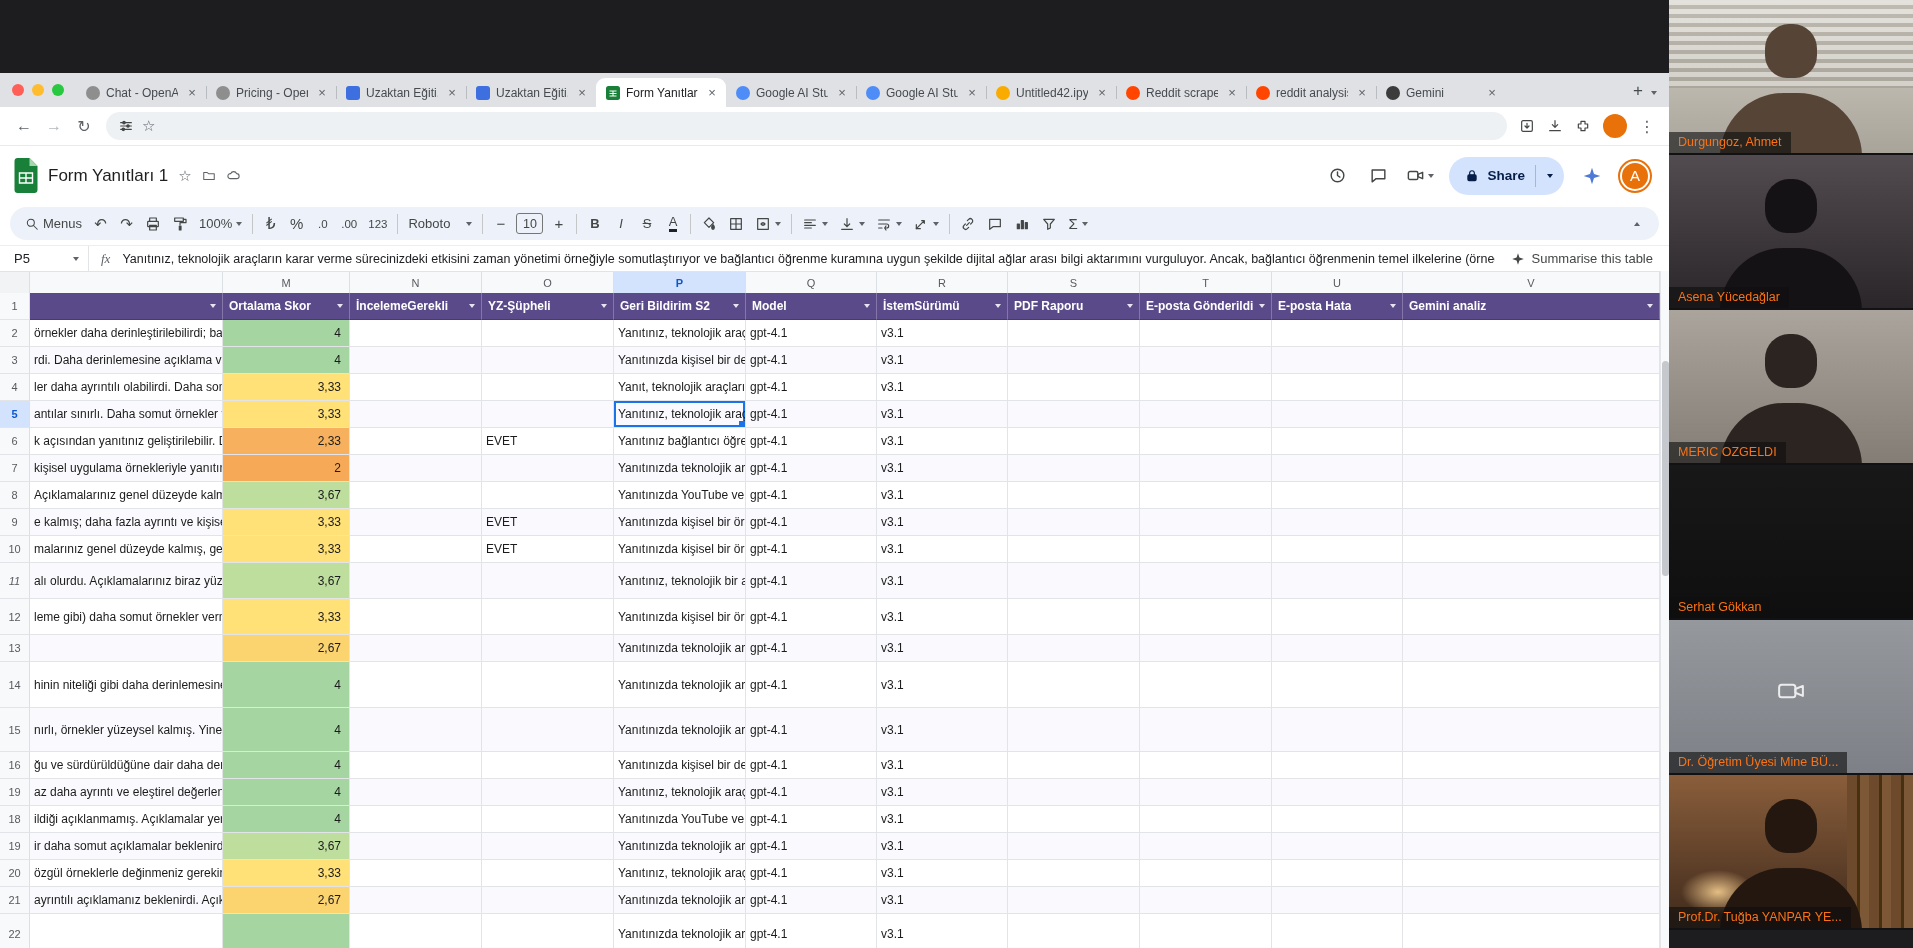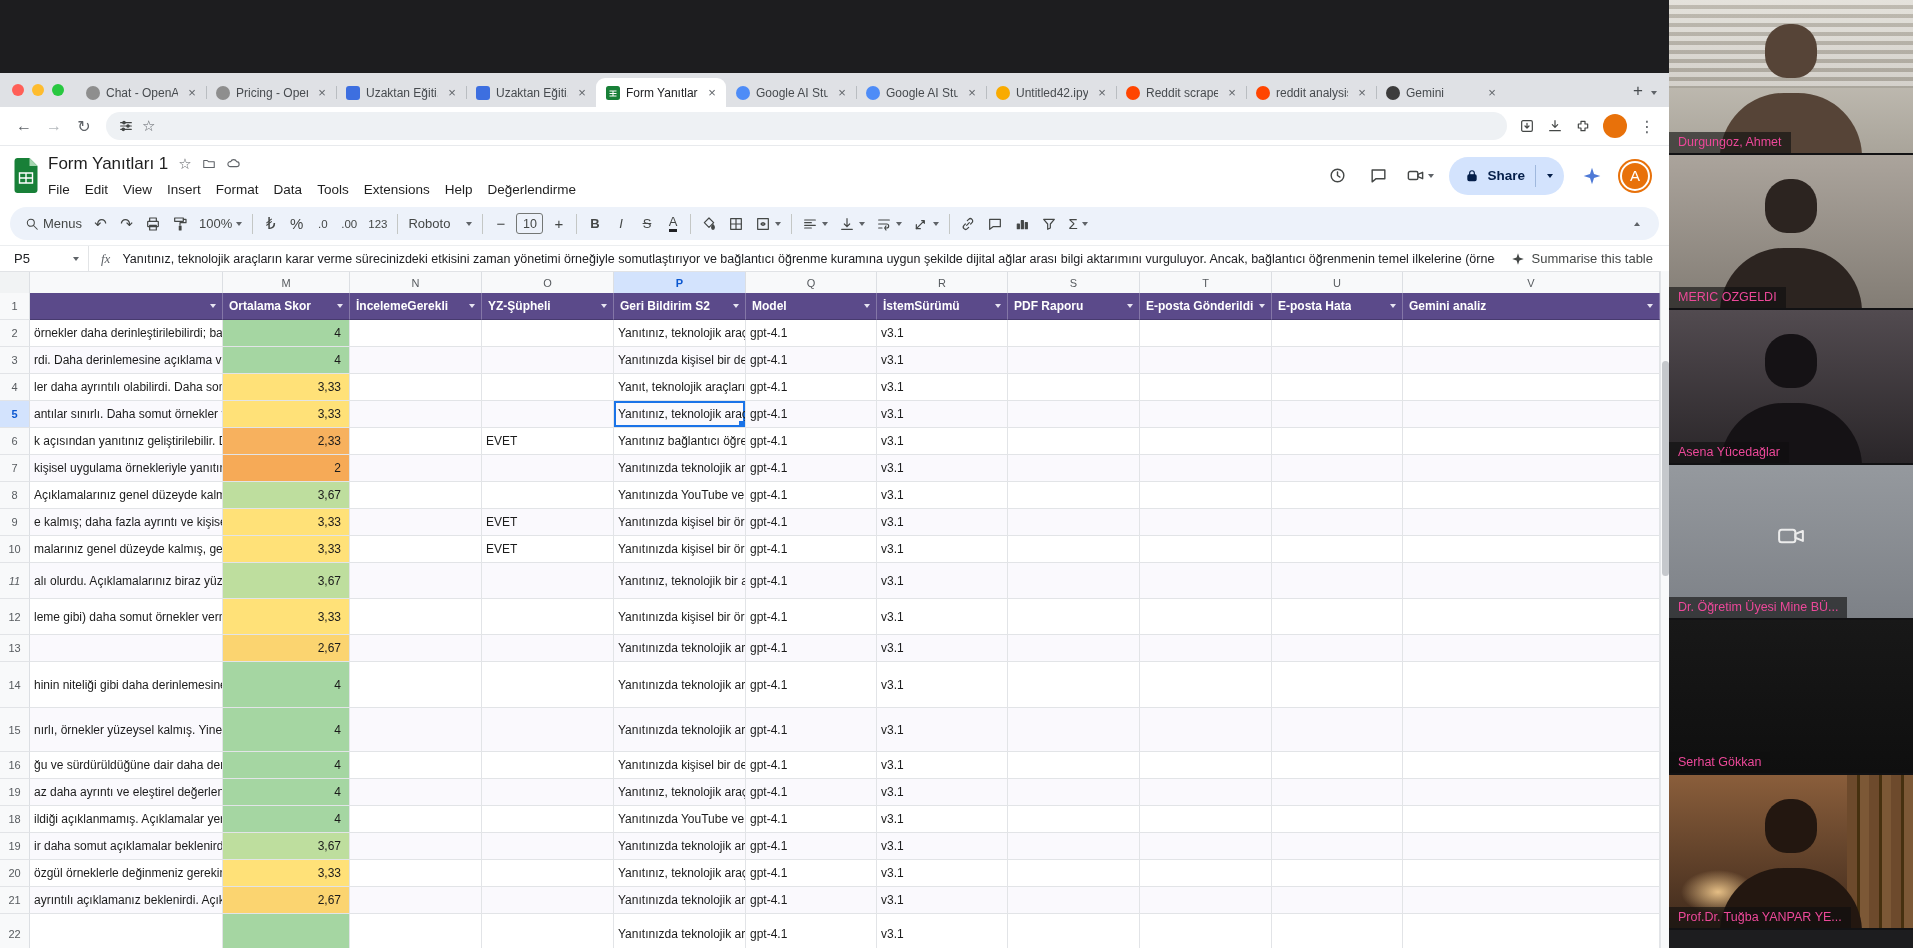--- a/index.html
+++ b/index.html
@@ -88,21 +88,21 @@
 .vthumb{position:absolute;left:1px;width:7px;top:90px;height:215px;background:#c5c8cc;border-radius:4px}
 
 .zoom{position:absolute;left:1669px;top:0;width:244px;height:948px;background:#1d1d1f;overflow:hidden}
 .tile{position:relative;width:244px;height:155px;overflow:hidden;border-bottom:2px solid #121214}
 .tilebg{position:absolute;inset:0}
 .blinds{position:absolute;left:0;right:0;top:0;height:88px;background:repeating-linear-gradient(180deg,rgba(255,255,255,.35) 0 5px,rgba(90,85,75,.18) 5px 9px)}
 .shelf{position:absolute;right:0;top:0;width:66px;height:100%;background:repeating-linear-gradient(90deg,#6d4a2c 0 10px,#46300f 10px 13px,#7c5836 13px 22px)}
 .deskglow{position:absolute;left:12px;bottom:14px;width:74px;height:44px;border-radius:50%;background:radial-gradient(closest-side,rgba(255,214,150,.85),rgba(255,214,150,0))}
 .head{position:absolute;left:50%;top:24px;transform:translateX(-50%);width:52px;height:54px;border-radius:46% 46% 42% 42%}
 .bodysil{position:absolute;left:50%;bottom:-8px;transform:translateX(-50%);width:142px;height:68px;border-radius:64px 64px 0 0}
-.pname{position:absolute;left:0;bottom:0;max-width:96%;background:rgba(15,15,15,.62);color:#ec4899;font-size:12.5px;padding:3px 9px 4px;white-space:nowrap;overflow:hidden}
+.pname{position:absolute;left:0;bottom:0;max-width:96%;background:rgba(15,15,15,.62);color:#f97316;font-size:12.5px;padding:3px 9px 4px;white-space:nowrap;overflow:hidden}
 .camwrap{position:absolute;left:50%;top:50%;transform:translate(-50%,-62%)}
 </style>
 </head>
 <body>
 
 <div class="browser">
   <div class="desktop-strip"></div>
 
   <div class="tabbar">
     <div class="lights">
@@ -222,32 +222,20 @@
             <svg class="ic" viewBox="0 0 24 24" style="width:14px;height:14px;stroke:#5f6368">
               <path d="M3 6h6l2 2h10v10H3z"></path>
             </svg>
           </span>
         <span class="sh-ticon">
             <svg class="ic" viewBox="0 0 24 24" style="width:15px;height:15px;stroke:#5f6368">
               <path d="M7 17a4 4 0 1 1 .6-7.96A5 5 0 0 1 17 9a4 4 0 0 1 0 8z"></path>
             </svg>
           </span>
       </div>
-      <div class="menubar" id="menubar">
-          <span class="menu-item">File</span>
-          <span class="menu-item">Edit</span>
-          <span class="menu-item">View</span>
-          <span class="menu-item">Insert</span>
-          <span class="menu-item">Format</span>
-          <span class="menu-item">Data</span>
-          <span class="menu-item">Tools</span>
-          <span class="menu-item">Extensions</span>
-          <span class="menu-item">Help</span>
-          <span class="menu-item">Değerlendirme</span>
-        </div>
     </div>
     <div class="sh-right">
       <span class="iconbtn">
           <svg class="ic" viewBox="0 0 24 24" style="width:19px;height:19px">
             <circle cx="12" cy="12" r="8"></circle>
             <path d="M12 7.5V12l3 2"></path>
           </svg>
         </span>
       <span class="iconbtn">
           <svg class="ic" viewBox="0 0 24 24" style="width:19px;height:19px">
@@ -819,44 +807,44 @@
 
 <div class="zoom" id="zoomtiles">
     <div class="tile">
       <div class="tilebg" style="background: linear-gradient(rgb(214, 210, 201), rgb(169, 164, 154));"></div>
       <div class="blinds"></div>
       <div class="head" style="background: rgb(86, 68, 55);"></div>
       <div class="bodysil" style="background: rgb(86, 68, 55);"></div>
       <div class="pname">Durgungoz, Ahmet</div>
     </div>
     <div class="tile">
+      <div class="tilebg" style="background: linear-gradient(rgb(82, 75, 80), rgb(42, 38, 41));"></div>
+      <div class="head" style="background: rgb(21, 18, 21);"></div>
+      <div class="bodysil" style="background: rgb(21, 18, 21);"></div>
+      <div class="pname">Asena Yücedağlar</div>
+    </div>
+    <div class="tile">
       <div class="tilebg" style="background: linear-gradient(rgb(171, 164, 156), rgb(131, 125, 117));"></div>
       <div class="head" style="background: rgb(44, 36, 32);"></div>
       <div class="bodysil" style="background: rgb(44, 36, 32);"></div>
       <div class="pname">MERIC OZGELDI</div>
     </div>
     <div class="tile">
-      <div class="tilebg" style="background: linear-gradient(rgb(82, 75, 80), rgb(42, 38, 41));"></div>
-      <div class="head" style="background: rgb(21, 18, 21);"></div>
-      <div class="bodysil" style="background: rgb(21, 18, 21);"></div>
-      <div class="pname">Asena Yücedağlar</div>
+      <div class="tilebg" style="background: linear-gradient(rgb(24, 24, 24), rgb(15, 15, 15));"></div>
+      <div class="pname">Serhat Gökkan</div>
     </div>
     <div class="tile">
       <div class="tilebg" style="background: linear-gradient(rgb(149, 153, 158), rgb(125, 129, 135));"></div>
       <div class="camwrap"><svg width="30" height="30" viewBox="0 0 24 24" fill="none" stroke="#ececec" stroke-width="1.6" stroke-linejoin="round">
           <rect x="2.5" y="7" width="13" height="10" rx="2"></rect>
           <path d="M15.5 10.5l6-2.5v8l-6-2.5z"></path>
         </svg></div>
       <div class="pname">Dr. Öğretim Üyesi Mine BÜ...</div>
     </div>
     <div class="tile">
-      <div class="tilebg" style="background: linear-gradient(rgb(24, 24, 24), rgb(15, 15, 15));"></div>
-      <div class="pname">Serhat Gökkan</div>
-    </div>
-    <div class="tile">
       <div class="tilebg" style="background: linear-gradient(rgb(138, 94, 59), rgb(63, 42, 28));"></div>
       <div class="shelf"></div>
       <div class="deskglow"></div>
       <div class="head" style="background: rgb(35, 23, 16);"></div>
       <div class="bodysil" style="background: rgb(35, 23, 16);"></div>
       <div class="pname">Prof.Dr. Tuğba YANPAR YE...</div>
     </div>
   </div>
 
 </body></html>

